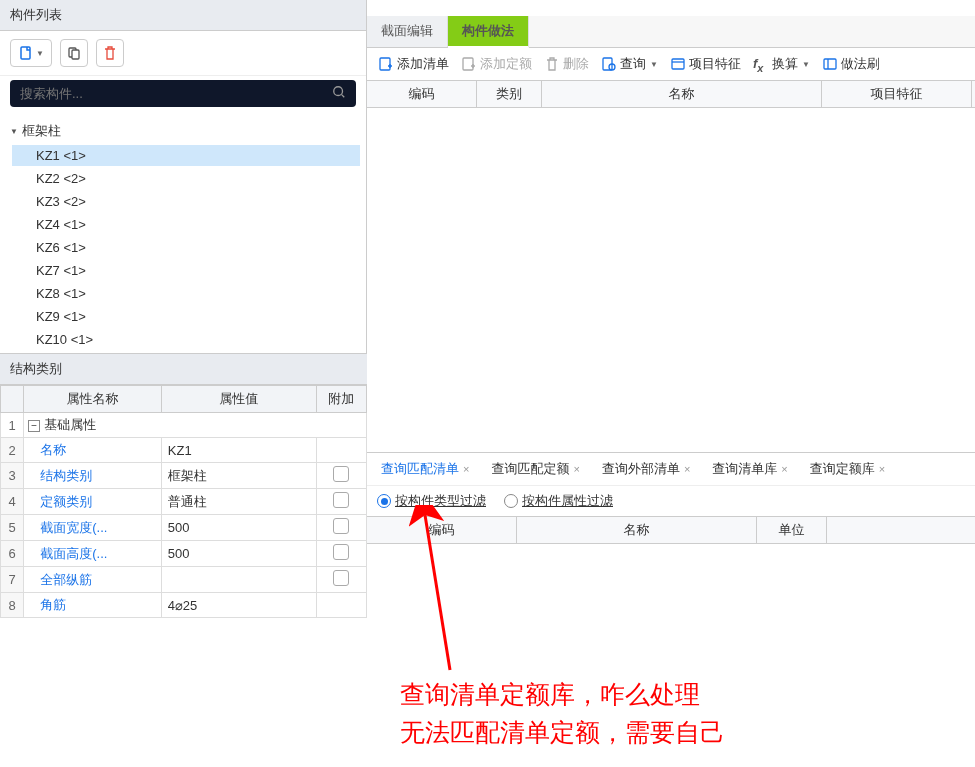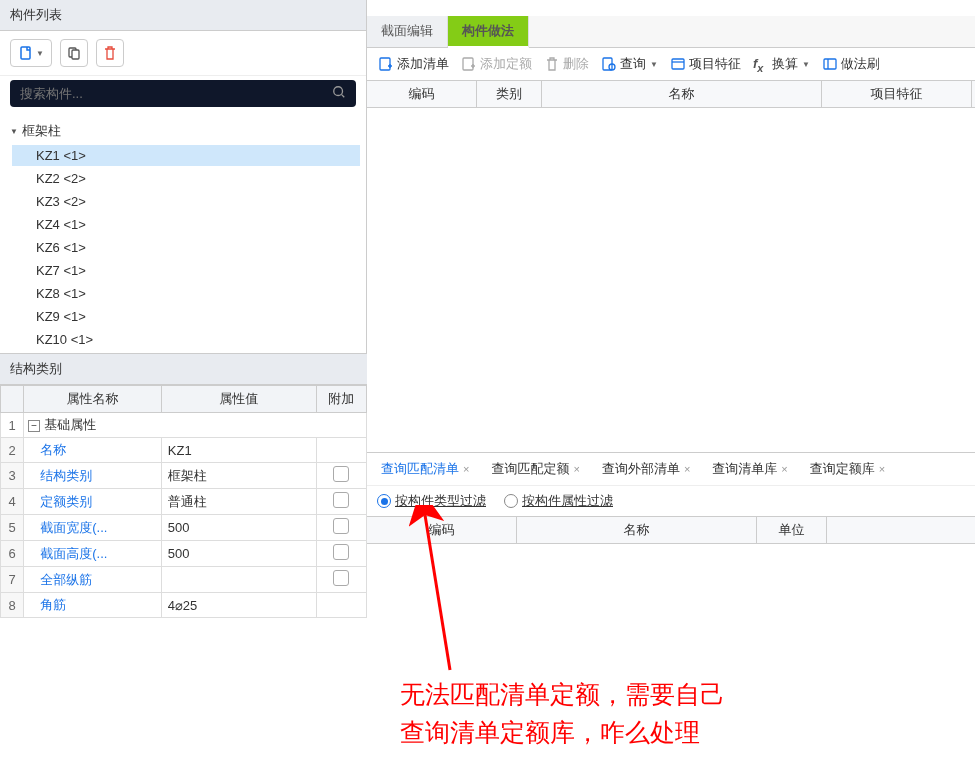--- a/index.html
+++ b/index.html
@@ -306,15 +306,15 @@
 <svg class="anno-arrow" width="60" height="170">
   <defs>
     <marker id="ah" markerWidth="12" markerHeight="12" refX="3" refY="6" orient="auto">
       <path d="M0,0 L12,6 L0,12 L3,6 Z" fill="#ff0000"></path>
     </marker>
   </defs>
   <line x1="50" y1="165" x2="25" y2="10" stroke="#ff0000" stroke-width="3" marker-end="url(#ah)"></line>
 </svg>
 
 <div class="anno-text">
+  <div>查询清单定额库，咋么处理</div>
   <div>无法匹配清单定额，需要自己</div>
-  <div>查询清单定额库，咋么处理</div>
 </div>
 
 </body></html>

